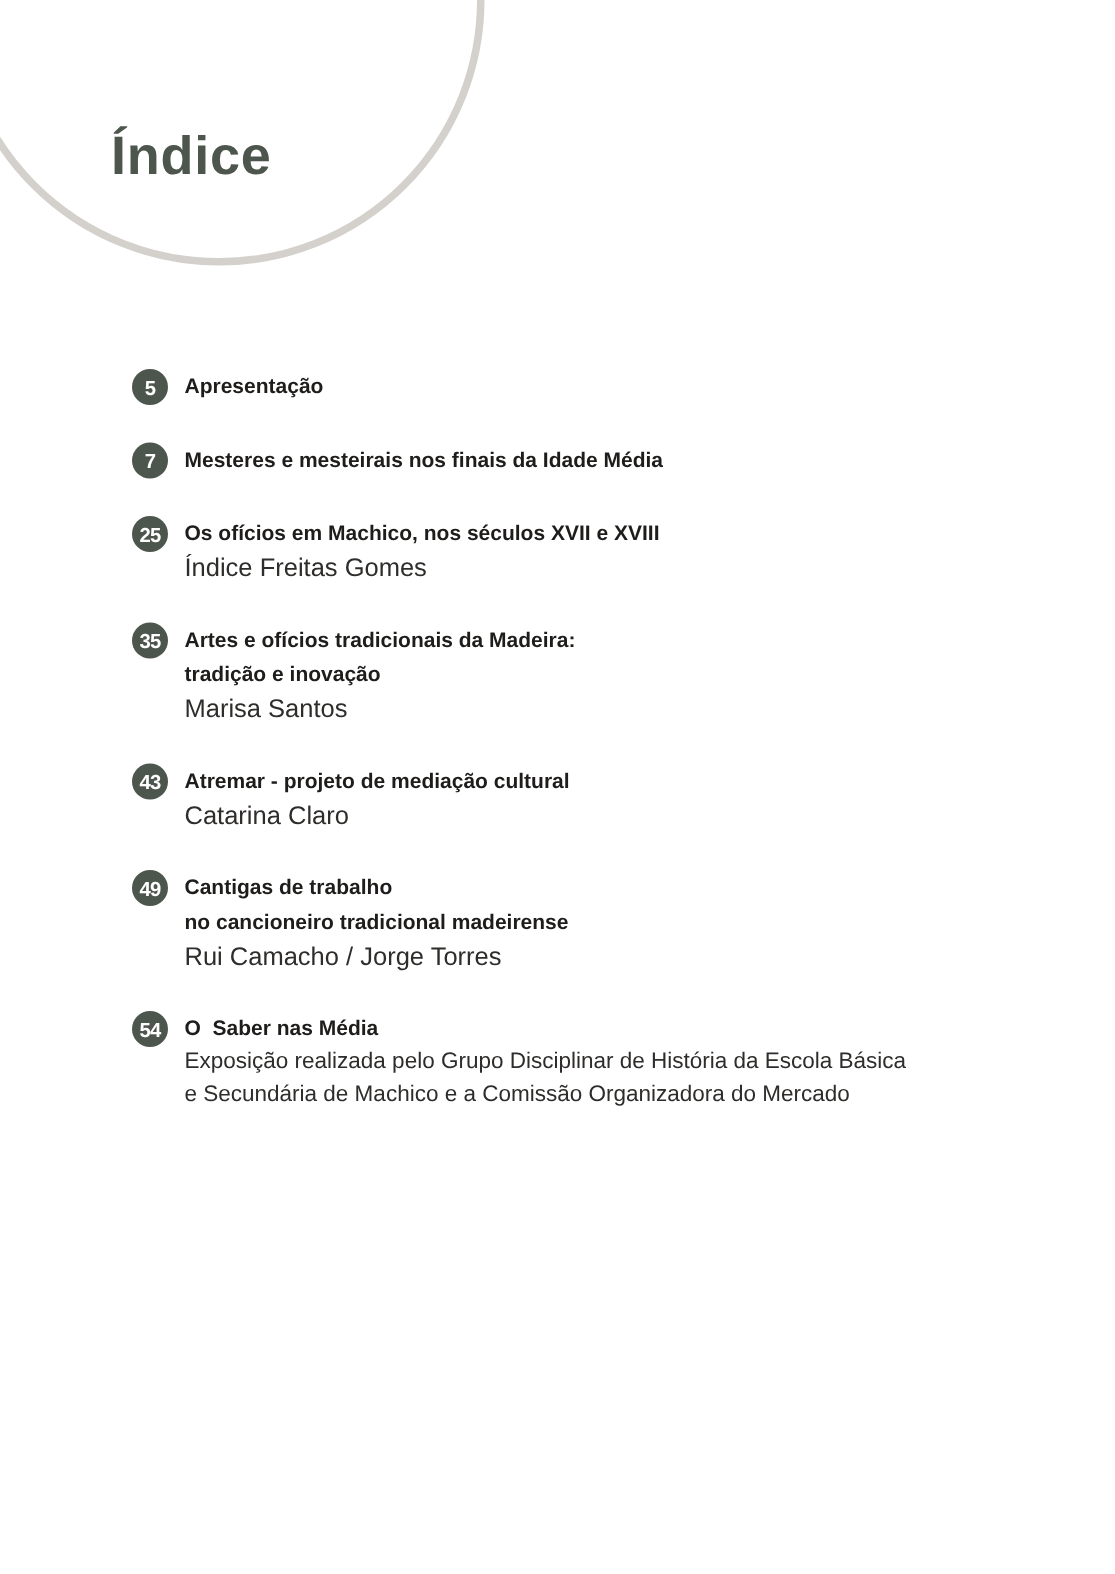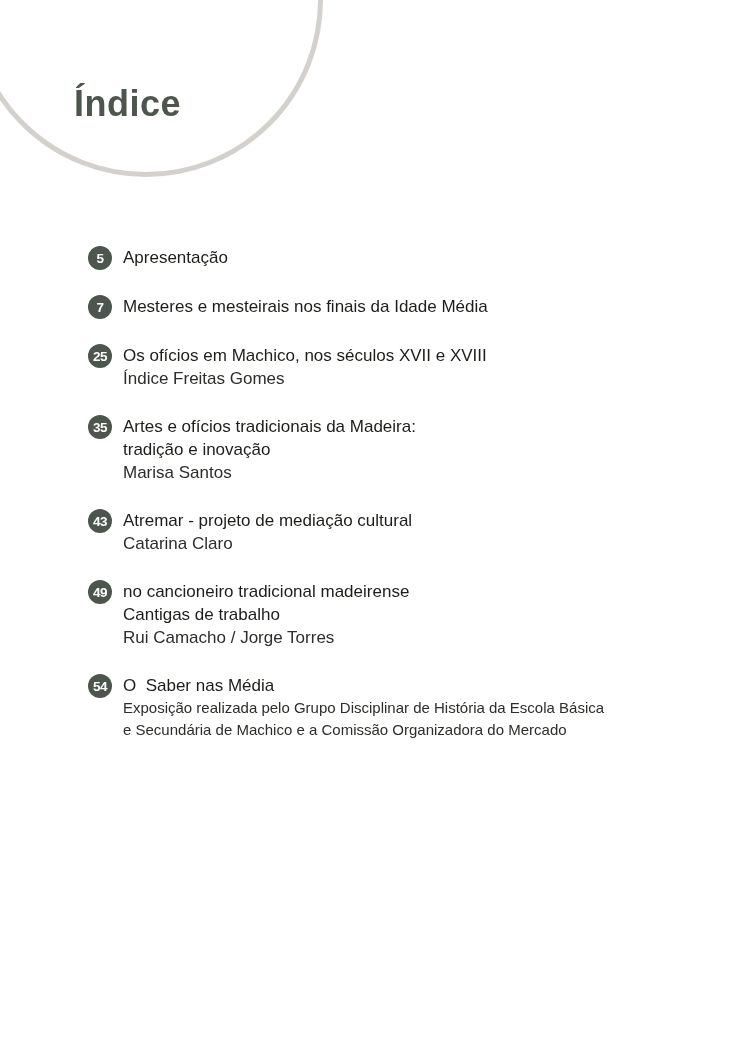--- a/index.html
+++ b/index.html
@@ -62,22 +62,22 @@
     color: #ffffff;
     font-size: 13.5px;
     font-weight: 700;
     letter-spacing: -0.5px;
     display: flex;
     align-items: center;
     justify-content: center;
   }
   .entry-text { min-width: 0; }
   .title-line {
-    font-size: 17px;
-    font-weight: 400;
+    font-size: 14px;
+    font-weight: 700;
     line-height: 23px;
     color: var(--title-text, #1e1d1b);
     white-space: pre;
   }
   .author {
     font-size: 17px;
     font-weight: 400;
     line-height: 23px;
     color: var(--body-text, #2e2d2b);
     white-space: pre;
@@ -149,22 +149,22 @@
           </div>
       <div class="author">Catarina Claro</div>
 
     </div>
   </div>
 
   <div class="entry">
     <div class="badge">49</div>
     <div class="entry-text">
       <div class="title-wrap">
+            <div class="title-line">Cantigas de trabalho</div>
             <div class="title-line">no cancioneiro tradicional madeirense</div>
-            <div class="title-line">Cantigas de trabalho</div>
           </div>
       <div class="author">Rui Camacho / Jorge Torres</div>
 
     </div>
   </div>
 
   <div class="entry">
     <div class="badge">54</div>
     <div class="entry-text">
       <div class="title-wrap">

